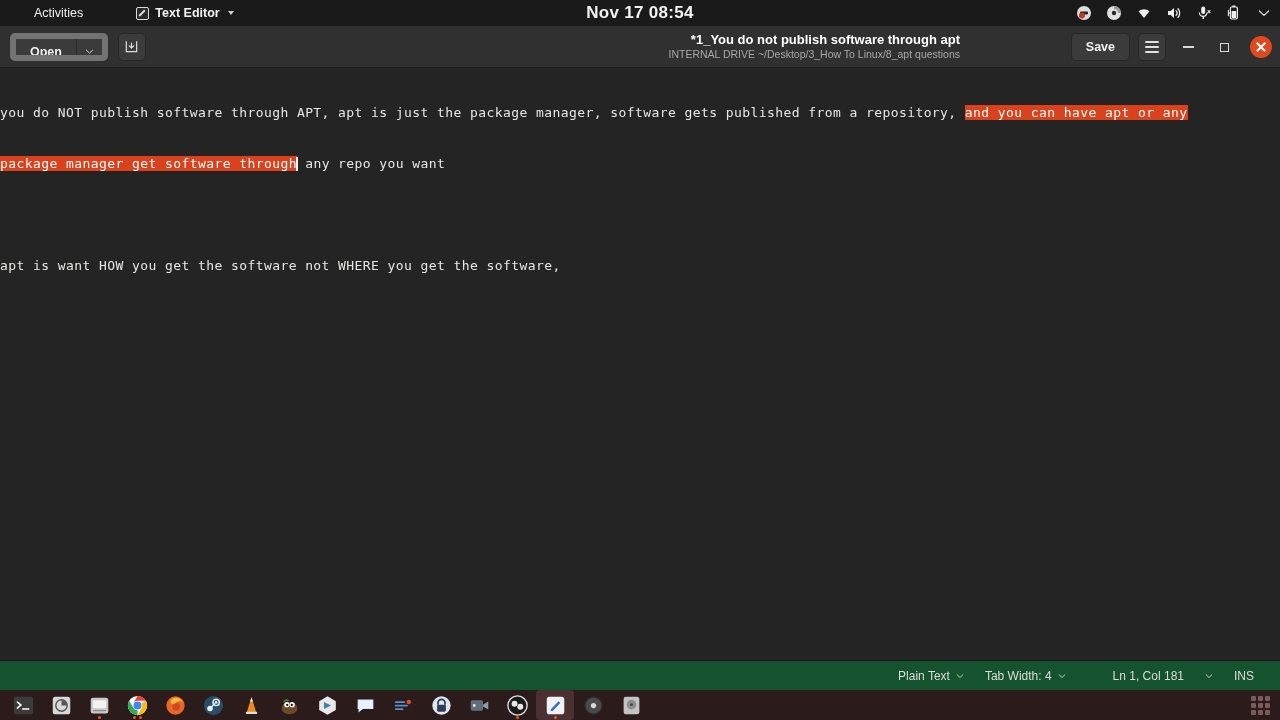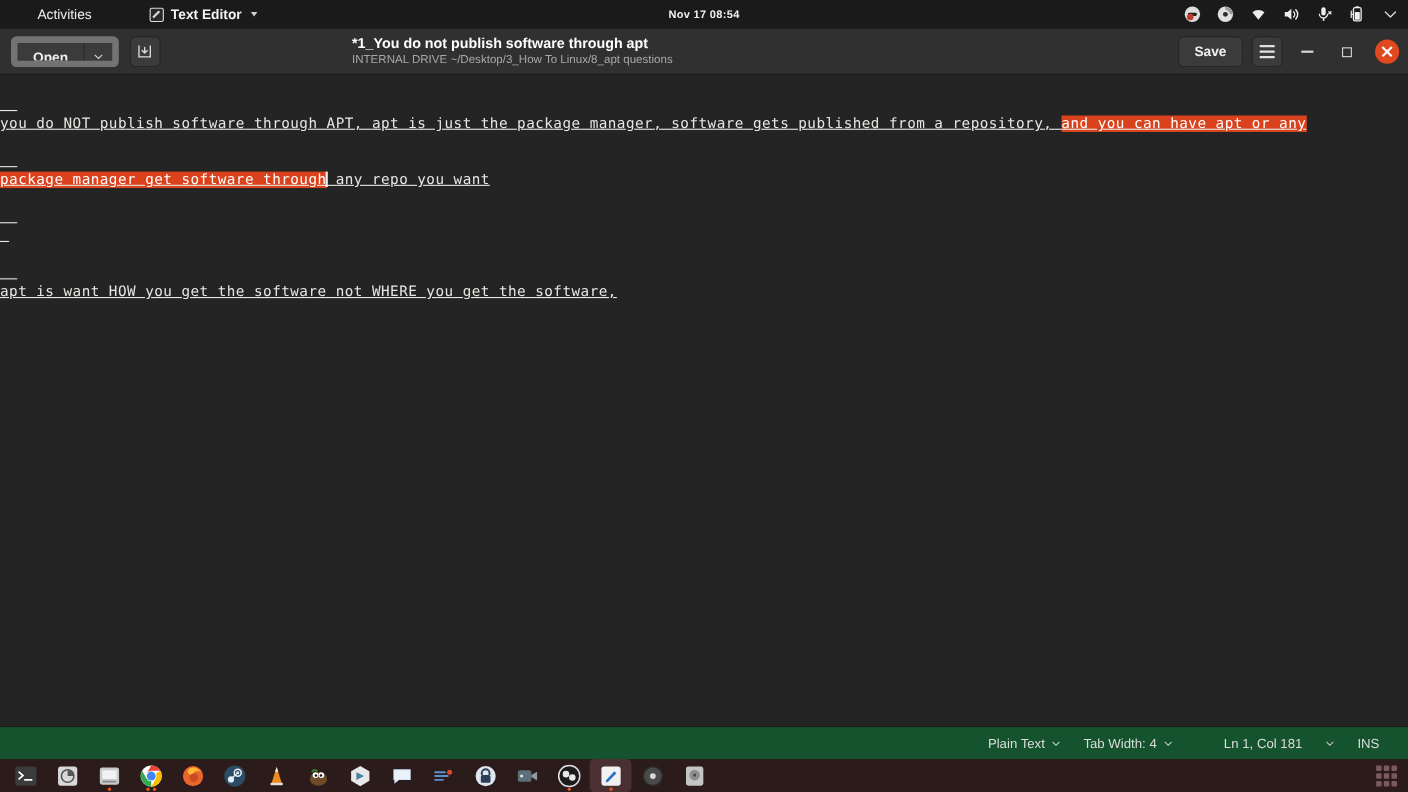--- a/index.html
+++ b/index.html
@@ -45,21 +45,21 @@
     background: #dcdcdc;
     transform: rotate(-45deg); transform-origin: left center;
   }
   .tb-app-name { font-size: 12.5px; color: #f2f2f2; font-weight: 600; }
   .chev { display: inline-block; width: 0; height: 0;
     border-left: 3.5px solid transparent; border-right: 3.5px solid transparent;
     border-top: 4px solid #cfcfcf; margin-left: 2px; }
   .tb-clock {
     position: absolute; left: 0; right: 0; margin: 0 auto;
     width: 200px; text-align: center;
-    font-size: 10px; color: #f2f2f2; font-weight: 600;
+    font-size: 17px; color: #f2f2f2; font-weight: 600;
     letter-spacing: .3px;
   }
   .tb-tray {
     position: absolute; right: 8px; top: 0;
     height: 26px; display: flex; align-items: center; gap: 14px;
   }
   .tray-ico { width: 16px; height: 16px; display: block; }
 
   
   #header-bar {
@@ -83,21 +83,21 @@
     border-left: 1px solid #2b2b2b;
     display: flex; align-items: center; justify-content: center;
   }
   .btn-sq {
     width: 28px; height: 28px; border-radius: 5px;
     background: #3b3b3b; border: 1px solid #262626;
     display: flex; align-items: center; justify-content: center;
   }
   .hb-title-wrap {
     position: absolute; left: 0; right: 0; margin: 0 auto;
-    width: 640px; text-align: left; pointer-events: none;
+    width: 640px; text-align: right; pointer-events: none;
   }
   .hb-title { font-size: 13px; font-weight: bold; color: #ffffff; line-height: 15px; }
   .hb-subtitle { font-size: 10.5px; color: #a8a8a8; line-height: 13px; margin-top: 1px; }
   .hb-right {
     position: absolute; right: 6px; top: 0; height: 42px;
     display: flex; align-items: center; gap: 8px;
   }
   .btn-save {
     padding: 0 14px; height: 28px; line-height: 26px;
     border-radius: 5px; background: #3b3b3b; border: 1px solid #262626;
@@ -128,21 +128,20 @@
     position: absolute; top: 68px; left: 0;
     width: 1280px; height: 592px;
     background: #242424;
     font-family: "DejaVu Sans Mono", monospace;
     font-size: 13px;
     line-height: 17px;
     color: #e8e6e3;
     white-space: pre;
     overflow: hidden;
     padding-top: 2px;
-    text-decoration: underline;
   }
   .ed-line { height: 17px; padding-left: 0px; letter-spacing: 0.42px; }
   .sel { background: #d9421c; color: #ffffff; }
   .ibeam {
     display: inline-block; position: relative;
     width: 0; height: 0; vertical-align: baseline;
   }
   .ibeam::before {
     content: ""; position: absolute;
     left: -1px; top: -11px; width: 2px; height: 14px;

